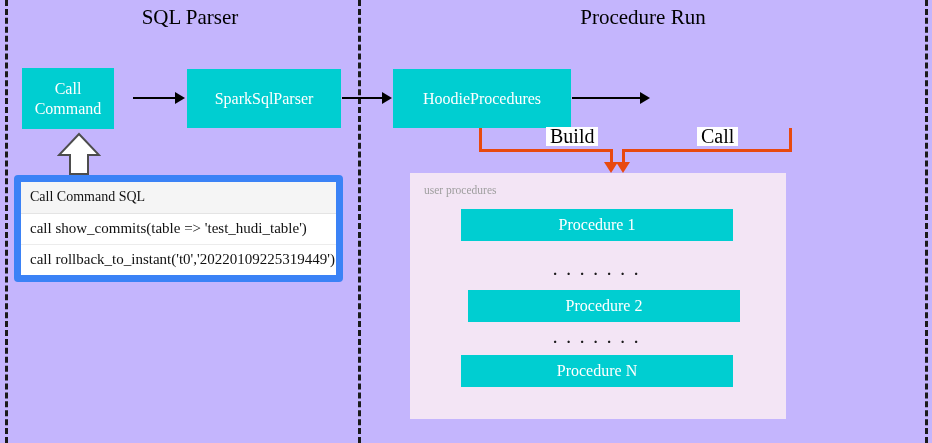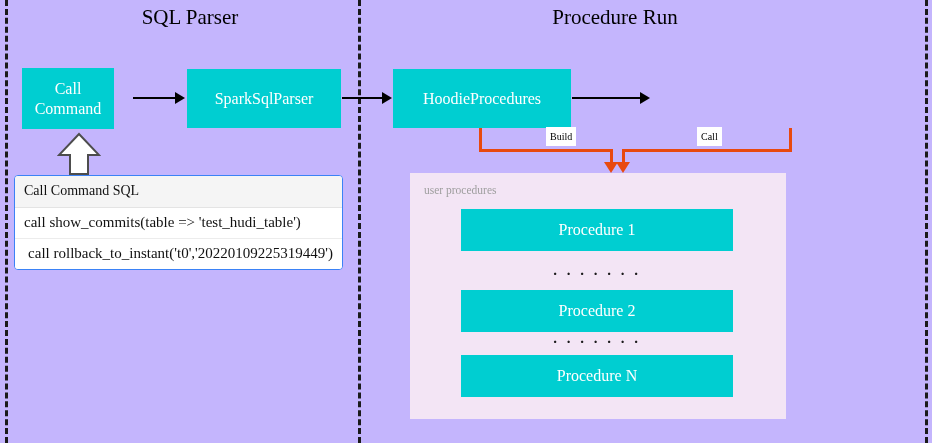--- a/index.html
+++ b/index.html
@@ -31,21 +31,21 @@
   
   .section-title {
     position: absolute;
     font-size: 21px;
     color: #000000;
     white-space: nowrap;
     text-align: center;
     line-height: 26px;
   }
   #title-sql  { left: 60px;  top: 4px; width: 260px; }
-  #title-proc { left: 485px; top: 4px; width: 260px; }
+  #title-proc { left: 513px; top: 4px; width: 260px; }
 
   
   .teal-box {
     position: absolute;
     background: #00CED1;
     color: #ffffff;
     display: flex;
     align-items: center;
     justify-content: center;
     text-align: center;
@@ -88,21 +88,21 @@
     height: 44px;
   }
 
   
   #sql-table {
     position: absolute;
     left: 14px;
     top: 175px;
     width: 329px;
     box-sizing: border-box;
-    border: 1px solid #3b82f6;
+    border: 7px solid #3b82f6;
     border-radius: 4px;
     background: #ffffff;
     overflow: hidden;
   }
   #sql-table-header {
     background: #f5f5f5;
     border-bottom: 1px solid #e4e4e4;
     padding: 6px 9px 7px 9px;
     font-size: 14px;
     color: #111111;
@@ -141,21 +141,21 @@
     height: 0;
     border-left: 7px solid transparent;
     border-right: 7px solid transparent;
     border-top: 11px solid #E8490F;
   }
   #orange-build-head { left: 604px; top: 162px; }
   #orange-call-head  { left: 616px; top: 162px; }
 
   .edge-label {
     position: absolute;
-    font-size: 10px;
+    font-size: 20px;
     color: #000000;
     background: #ffffff;
     padding: 0 4px;
     line-height: 19px;
     white-space: nowrap;
   }
   #label-build { left: 546px; top: 127px; }
   #label-call  { left: 697px; top: 127px; }
 
   
@@ -173,31 +173,31 @@
     left: 14px;
     top: 10px;
     font-size: 11.5px;
     color: #9e9e9e;
     line-height: 15px;
   }
   .procedure-box {
     position: absolute;
     left: 51px;
     width: 272px;
-    height: 42px;
+    height: 32px;
     background: #00CED1;
     color: #ffffff;
     display: flex;
     align-items: center;
     justify-content: center;
     font-size: 16px;
     box-sizing: border-box;
   }
   #procedure-box-0 { top: 36px; }
-  #procedure-box-1 { top: 117px; }
+  #procedure-box-1 { top: 117px; margin-left: 7px; }
   #procedure-box-2 { top: 182px; }
 
   .dots-separator {
     position: absolute;
     left: 51px;
     width: 272px;
     text-align: center;
     font-size: 15px;
     letter-spacing: 3px;
     color: #1a1a1a;

